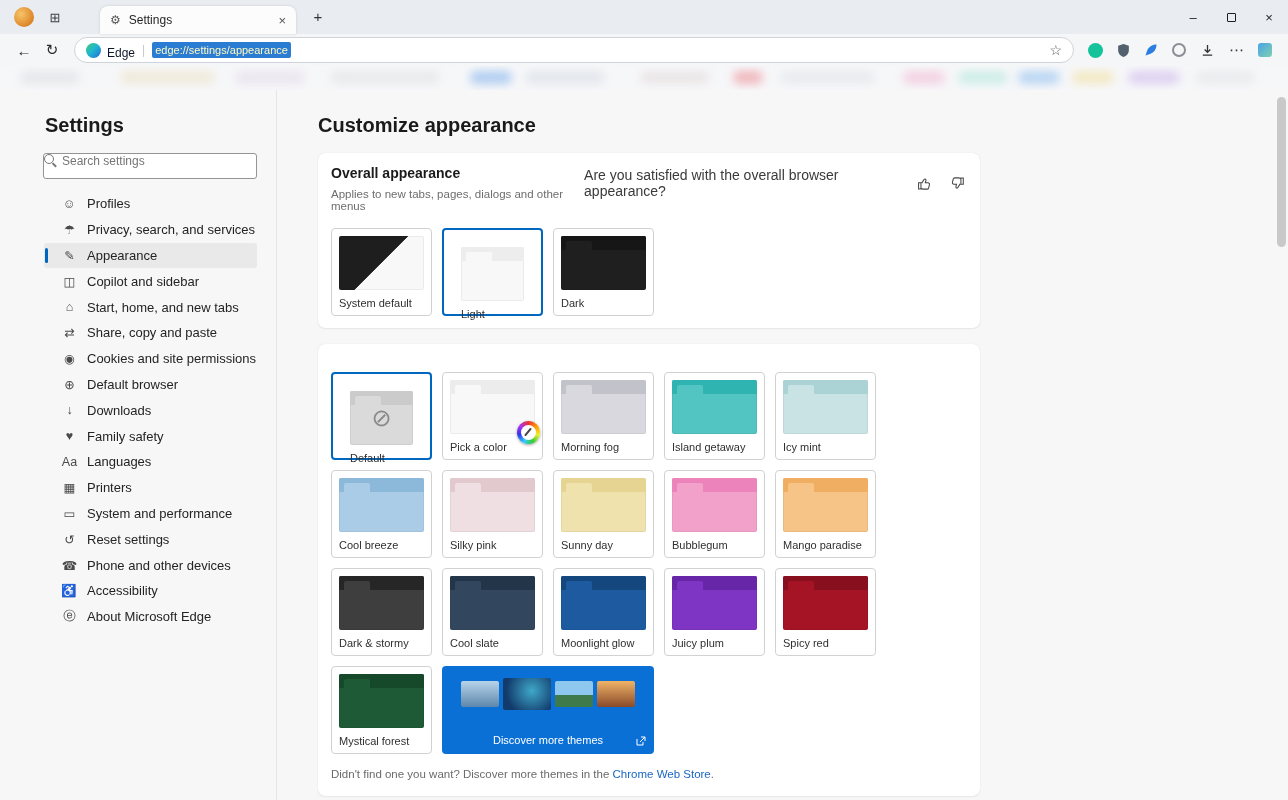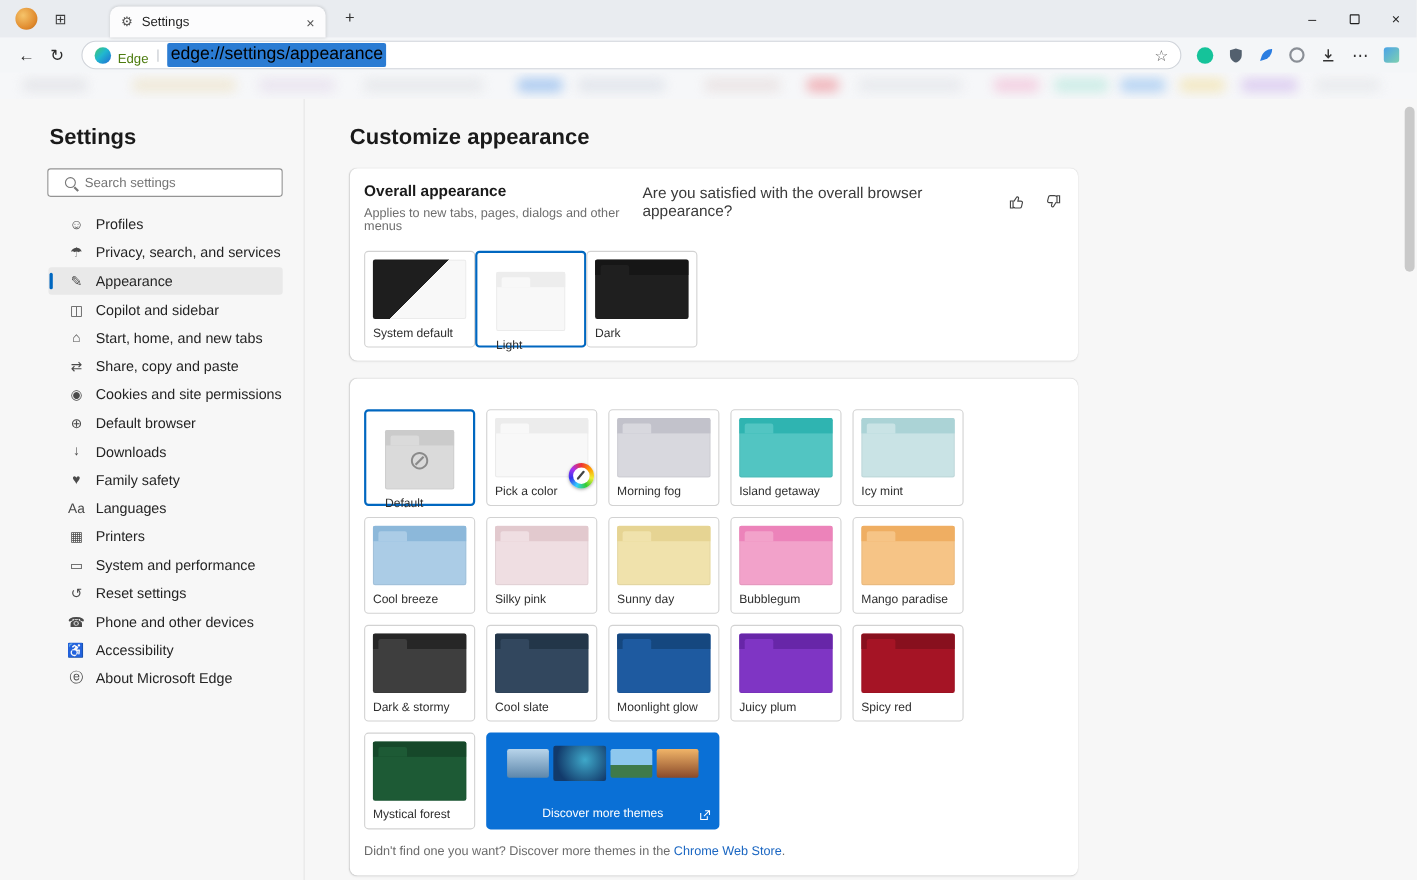--- a/index.html
+++ b/index.html
@@ -23,23 +23,23 @@
     font-size:13px;color:#1f1f1f;cursor:pointer}
   .max-box{width:9px;height:9px;border:1.2px solid #1f1f1f;border-radius:1px}
 
   
   .toolbar{height:32px;background:#f4f6f8;display:flex;align-items:center;padding:0 10px}
   .nav-btn{width:28px;text-align:center;font-size:15px;color:#2b2b2b;cursor:pointer}
   .addr{flex:1;height:26px;background:#fff;border:1px solid #d0d4da;border-radius:13px;
     display:flex;align-items:center;padding:0 11px;margin:0 8px}
   .edge-logo{width:15px;height:15px;border-radius:50%;flex:none;
     background:linear-gradient(135deg,#45c76b,#20b8d0 45%,#1f6bd4)}
-  .addr-label{font-size:12px;color:#4d7c0f;margin:5px 7px 0 6px}
+  .addr-label{font-size:12px;color:#0f172a;margin:5px 7px 0 6px}
   .addr-sep{color:#c4c8ce;font-size:12px;margin-right:7px}
-  .addr-url{font-size:16px;background:#2b7cd3;color:#000000;padding:2px 3px;border-radius:2px}
+  .addr-url{font-size:11px;background:#2b7cd3;color:#fef9c3;padding:2px 3px;border-radius:2px}
   .addr-spacer{flex:1}
   .star{font-size:14px;color:#555;cursor:pointer}
   .ext{display:flex;align-items:center;gap:14px;margin:0 6px}
   .ic-circle-green{width:15px;height:15px;border-radius:50%;background:#15c39a}
   .ic-ring{width:14px;height:14px;border-radius:50%;border:2px solid #8a8f96}
   .ic-sq{width:14px;height:14px;border-radius:3px;background:linear-gradient(135deg,#4aa3e8,#7fd0b0)}
   .more-dots{font-size:15px;color:#333;cursor:pointer}
 
   
   .bookmarks{height:24px;background:#f6f7f9;position:relative;overflow:hidden}
@@ -59,21 +59,21 @@
   .blob:nth-child(13){left:1072px;width:42px;background:#f3e6b8}
   .blob:nth-child(14){left:1128px;width:52px;background:#d9c8ef}
   .blob:nth-child(15){left:1195px;width:60px;background:#e7e9ec}
 
   
   .page{display:flex;height:710px;background:#f7f7f7}
 
   .sidebar{width:277px;flex:none;padding-top:24px;box-shadow:inset -1px 0 0 #e6e6e6}
   .sb-title{margin-left:45px;font-size:20px;font-weight:700;color:#1a1a1a}
   .search{margin:16px 20px 12px 43px;width:214px;height:26px;background:#fff;
-    border:1px solid #949494;border-radius:3px;display:flex;align-items:center;padding:0 15px;gap:8px}
+    border:1px solid #949494;border-radius:3px;display:flex;align-items:flex-start;padding:0 0;gap:8px}
   .mag{position:relative;width:10px;height:10px;border:1.4px solid #777;border-radius:50%;flex:none}
   .mag::after{content:"";position:absolute;width:5px;height:1.5px;background:#777;
     transform:rotate(45deg);right:-4px;bottom:-2px}
   .search input{border:none;outline:none;font-size:12px;color:#333;width:100%;
     font-family:inherit;background:transparent}
   .search input::placeholder{color:#757575}
   .side-item{height:25.8px;margin:0 20px 0 44px;display:flex;align-items:center;
     padding-left:17px;position:relative;border-radius:3px;font-size:13px;color:#242424;cursor:pointer}
   .si-icon{width:17px;font-size:12.5px;color:#4a4a4a;text-align:center;flex:none}
   .si-label{margin-left:9px;white-space:nowrap}
@@ -88,21 +88,21 @@
   .card-overall{margin-top:16px;padding-bottom:12px}
   .card-theme{margin-top:16px}
   .sec-head{display:flex;justify-content:space-between;align-items:flex-start}
   .sec-title{font-size:14px;font-weight:700;color:#1a1a1a}
   .sec-sub{font-size:11.5px;color:#6e6e6e;margin-top:7px}
   .feedback{display:flex;align-items:center;gap:16px;margin-top:2px;padding-right:2px}
   .feedback-text{font-size:14px;color:#3a3a3a}
   .thumb{width:17px;height:17px;cursor:pointer}
   .thumb.down{transform:rotate(180deg)}
 
-  .tile-row{display:flex;margin-top:16px}
+  .tile-row{display:flex;gap:10px;margin-top:16px}
   .grid{display:grid;grid-template-columns:repeat(5,101px);gap:10px;margin-top:16px}
   .tile{width:101px;height:88px;border:1px solid #d2d2d2;border-radius:4px;background:#fff;
     padding:7px;cursor:pointer;position:relative}
   .tile.selected{border:2px solid #0067c0;padding:17px}
   .preview{height:54px;border-radius:2px;position:relative;overflow:hidden;
     box-shadow:inset 0 0 0 1px rgba(0,0,0,.05)}
   .frame{height:14px;position:relative}
   .ptab{position:absolute;left:5px;bottom:0;width:26px;height:9px;border-radius:2px 2px 0 0}
   .tlabel{font-size:11px;color:#2f2f2f;margin-top:7px;white-space:nowrap;overflow:hidden}
   .preview.split{background:linear-gradient(135deg,#1e1e1e 49.6%,#f8f8f8 50%)}

